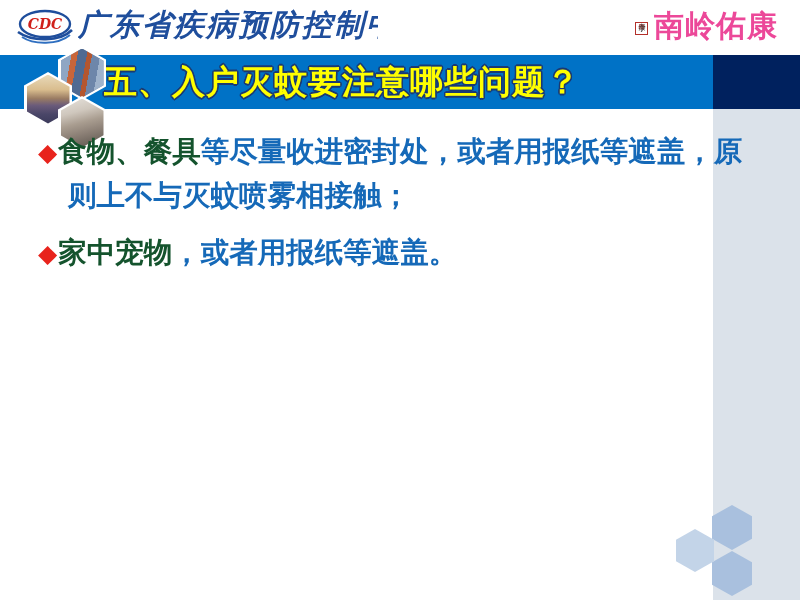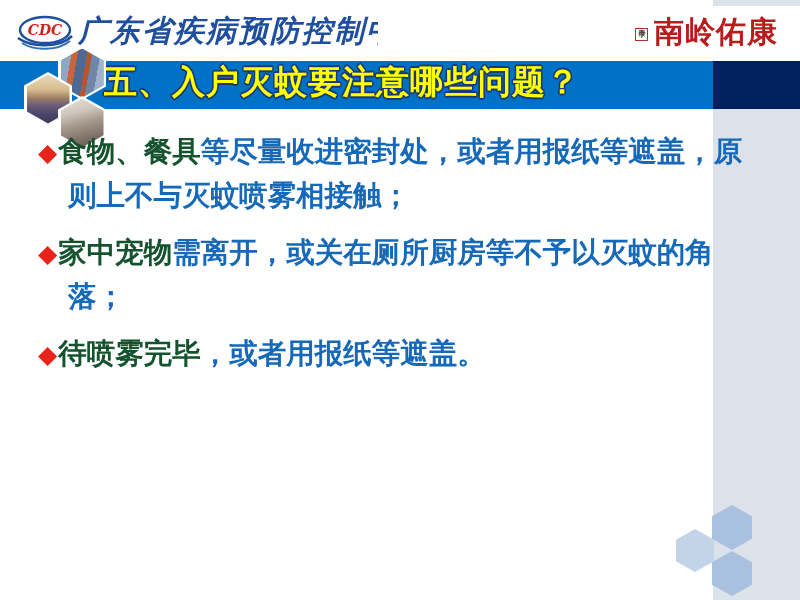--- a/index.html
+++ b/index.html
@@ -28,21 +28,21 @@
     top: 0;
     width: 87px;
     height: 600px;
     background: #dbe2ea;
     z-index: 0;
   }
 
   
   .header {
     position: absolute;
-    left: 0; top: 6px;
+    left: 0; top: 0;
     width: 800px;
     height: 55px;
     background: #ffffff;
     z-index: 3;
   }
   .cdc-logo {
     position: absolute;
     left: 16px;
     top: 6px;
     width: 58px;
@@ -97,21 +97,21 @@
     border: 1.2px solid #b3302a;
     color: #b3302a;
     font-size: 6px;
     line-height: 9px;
     text-align: center;
     margin-top: 2px;
   }
   .calligraphy {
     font-size: 30px;
     line-height: 44px;
-    color: #b91c1c;
+    color: #ec4899;
     font-family: "DejaVu Serif", "Liberation Serif", serif;
     font-weight: bold;
     letter-spacing: 1px;
     white-space: nowrap;
   }
 
   
   .title-bar {
     position: absolute;
     left: 0;
@@ -292,29 +292,24 @@
   </div>
 
   <div class="content">
 
     <div class="bullet-row">
       <div class="bullet-text">
         <span class="marker">◆</span><span class="hl">食物、餐具</span><span>等尽量收进密封处，或者用报纸等遮盖，原则上不与灭蚊喷雾相接触；</span>
       </div>
     </div>
 
+
     <div class="bullet-row">
       <div class="bullet-text">
-        <span class="marker">◆</span><span class="hl">家中宠物</span><span>需离开，或关在厕所厨房等不予以灭蚊的角落；</span>
-      </div>
-    </div>
-
-    <div class="bullet-row">
-      <div class="bullet-text">
-        <span class="marker">◆</span><span class="hl">待喷雾完毕</span><span>，或者用报纸等遮盖。</span>
+        <span class="marker">◆</span><span class="hl">家中宠物</span><span>，或者用报纸等遮盖。</span>
       </div>
     </div>
 
 
   </div>
 
   <div class="deco-hexes">
     <div class="deco-hex deco-hex-a"></div>
     <div class="deco-hex deco-hex-b"></div>
     <div class="deco-hex deco-hex-c"></div>

